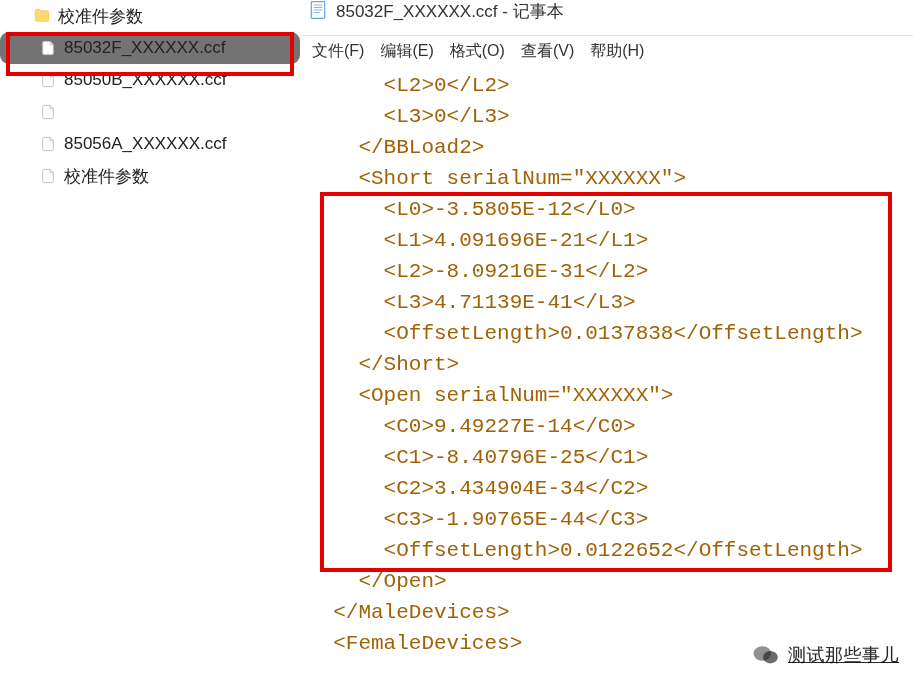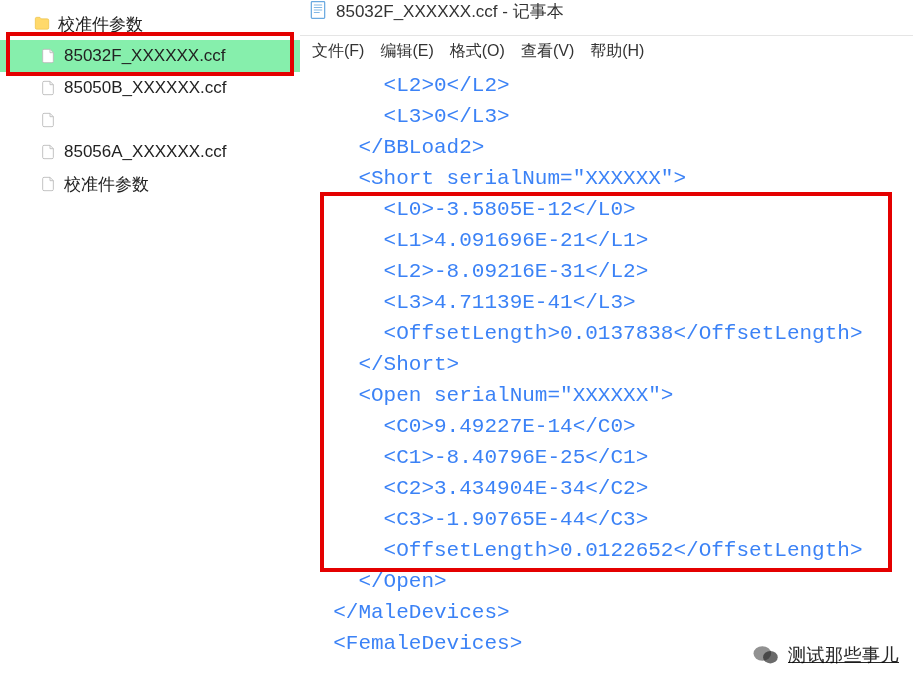--- a/index.html
+++ b/index.html
@@ -14,33 +14,33 @@
     position: relative;
   }
   .container {
     display: flex;
     width: 100%;
     height: 100%;
   }
   .sidebar {
     width: 300px;
     background: #fff;
-    padding-top: 8px;
+    padding-top: 0;
   }
   .folder-row, .file-row {
     display: flex;
     align-items: center;
     height: 32px;
     padding-left: 32px;
     cursor: pointer;
     font-size: 17px;
     color: #222;
   }
   .file-row { padding-left: 38px; }
-  .folder-row.selected, .file-row.selected { background: #86efac; }
+  .folder-row.selected, .file-row.selected { background: #737373; border-radius: 9px; }
   .icon {
     display: inline-flex;
     width: 20px;
     height: 20px;
     margin-right: 6px;
     align-items: center;
     justify-content: center;
   }
   .folder-icon svg { width: 18px; height: 18px; }
   .file-icon svg { width: 16px; height: 16px; }
@@ -83,21 +83,21 @@
     font-size: 16px;
     color: #333;
     gap: 8px;
   }
   .menu-item { cursor: pointer; padding: 2px 4px; }
   .content {
     flex: 1;
     font-family: Consolas, "Courier New", monospace;
     font-size: 21px;
     line-height: 31px;
-    color: #3b82f6;
+    color: #a16207;
     white-space: pre;
     padding-left: 8px;
     padding-top: 4px;
     overflow: hidden;
   }
   .red-box-2 {
     position: absolute;
     border: 4px solid #e40000;
     left: 320px;
     top: 192px;

